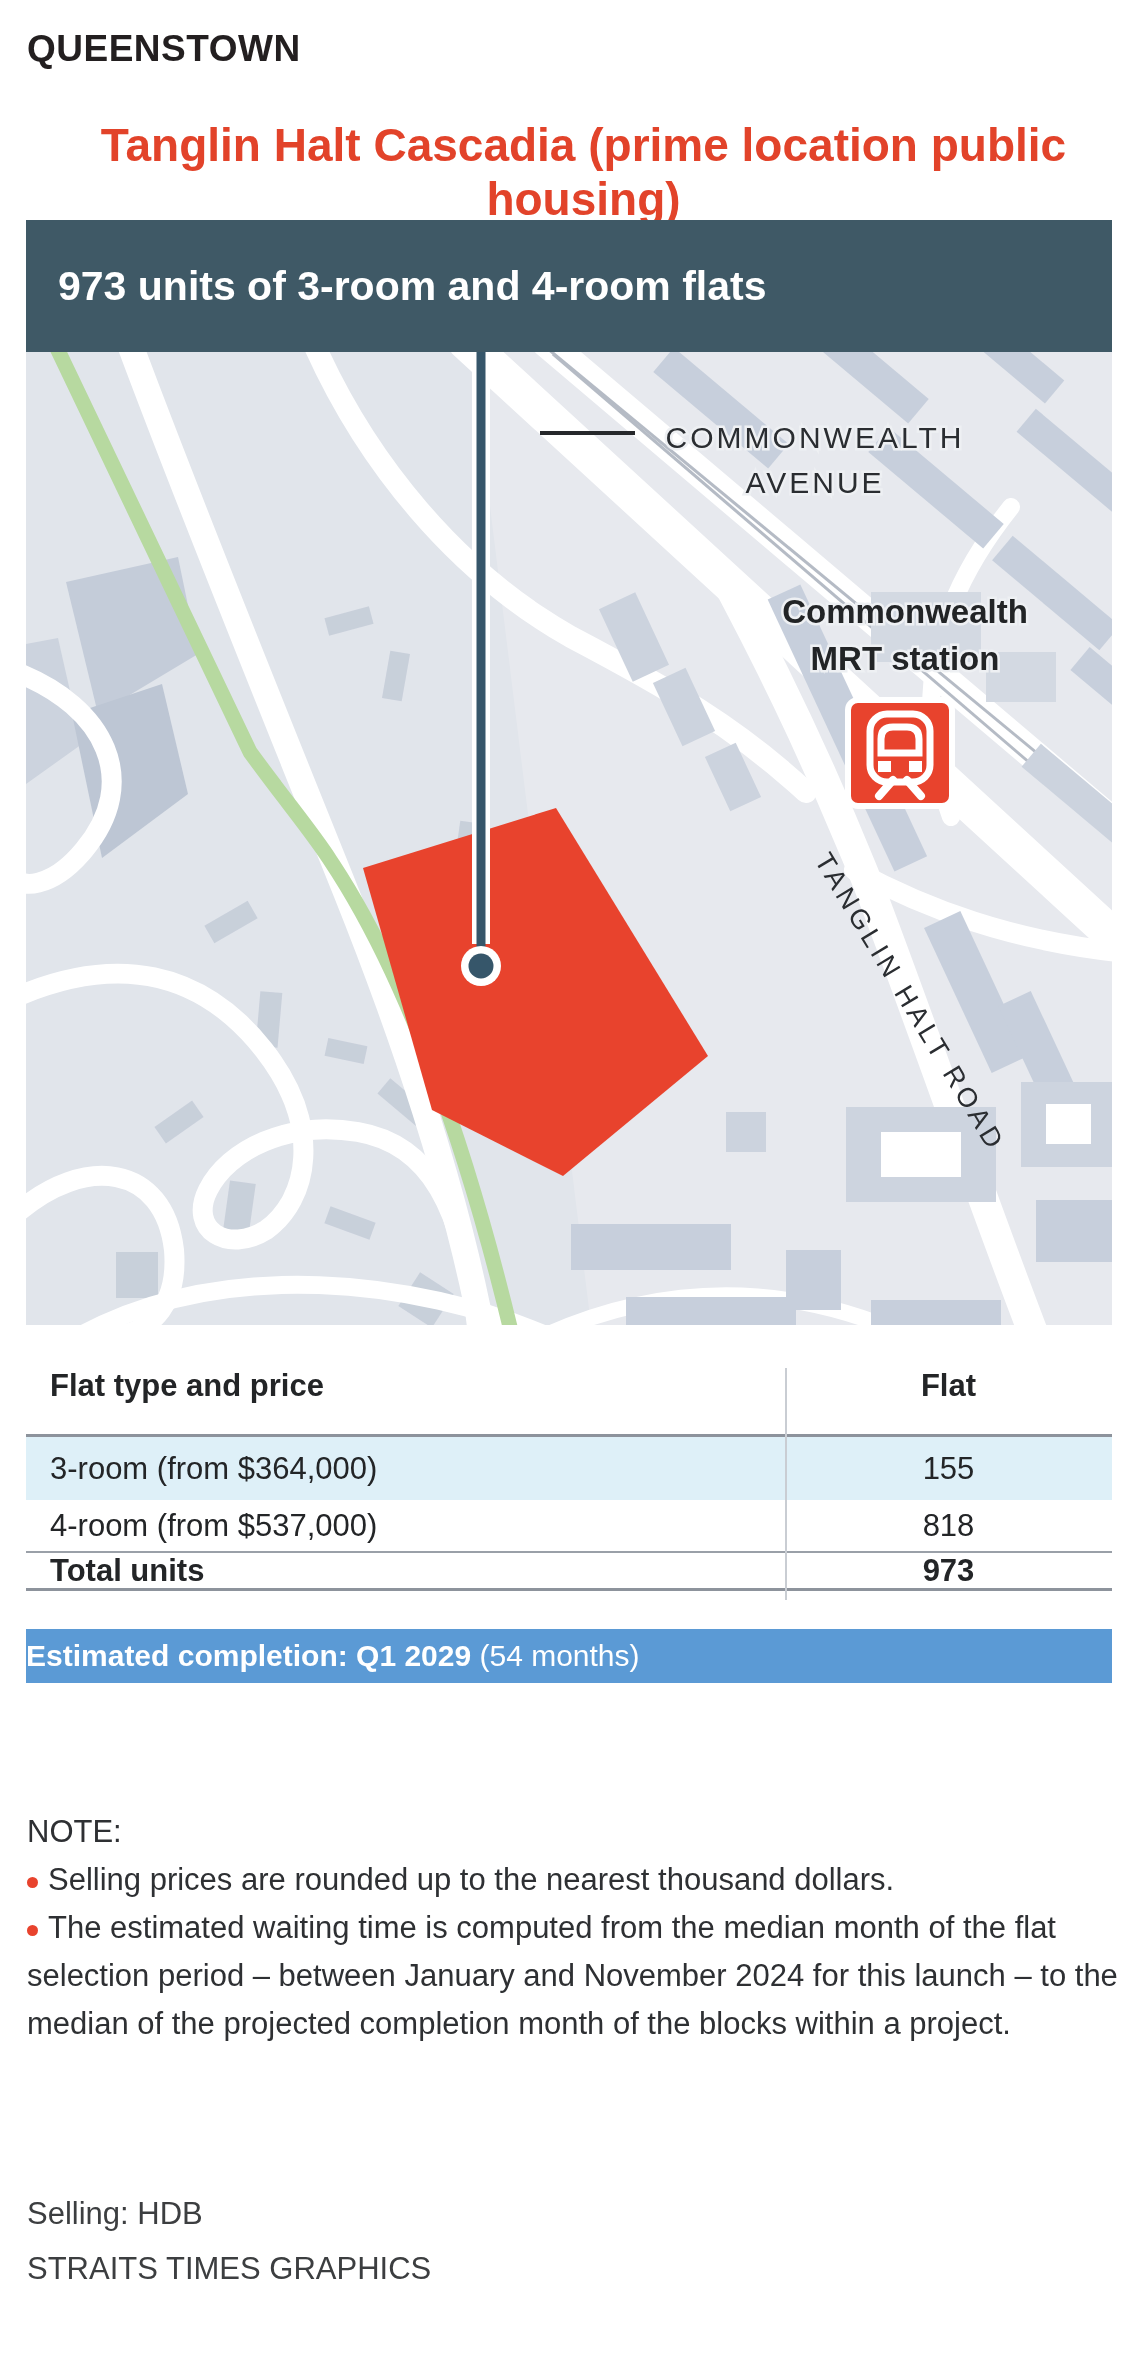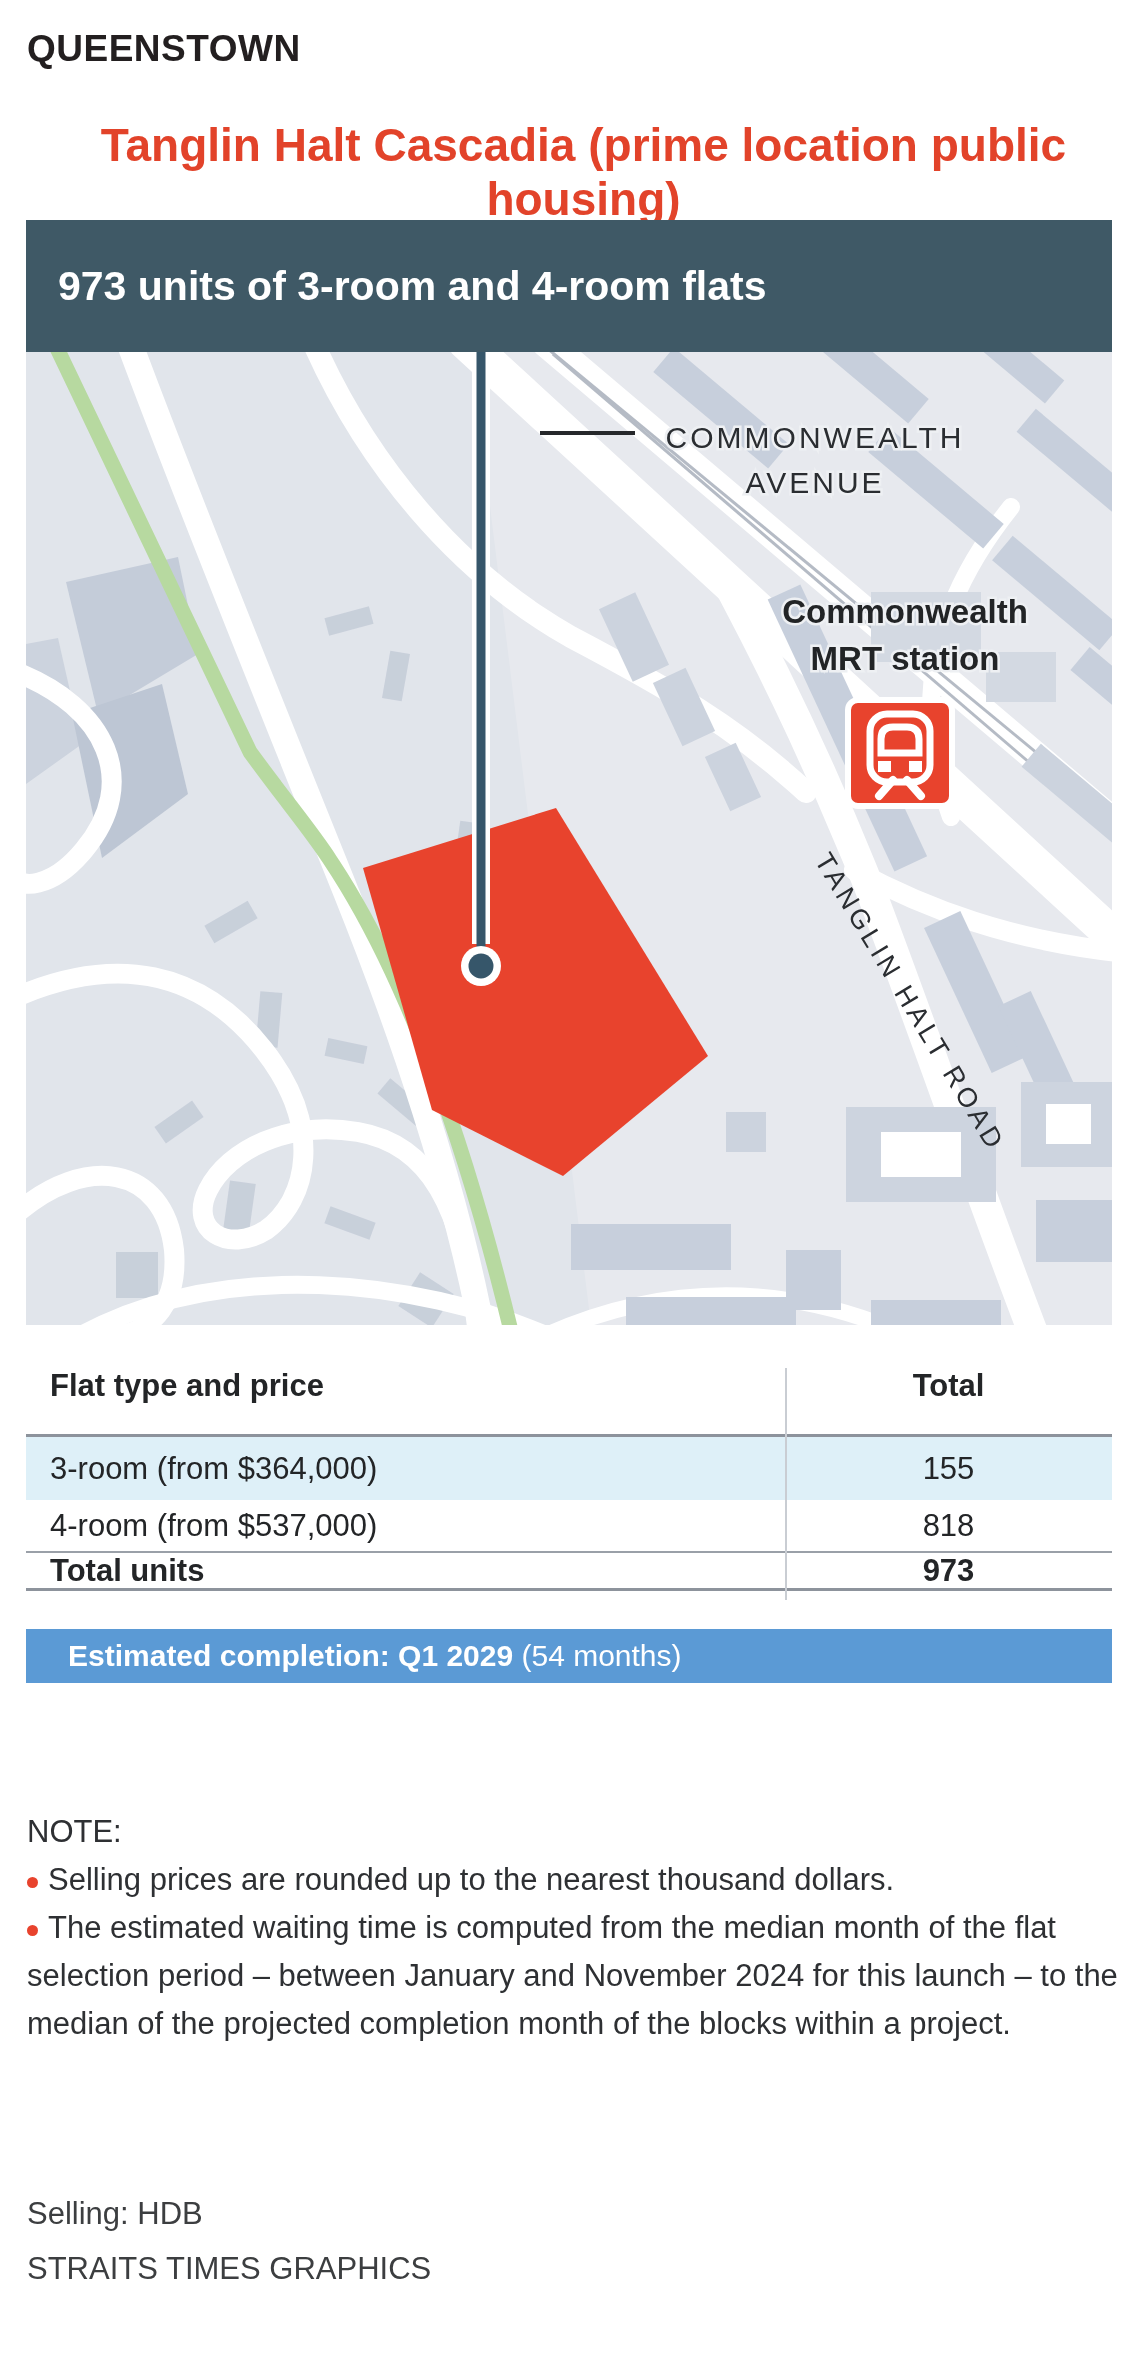--- a/index.html
+++ b/index.html
@@ -42,21 +42,21 @@
   .t-rule.thin{height:2px;background:#9aa0a8;}
   .t-r1{height:63px;background:var(--row-blue);justify-content:space-between;}
   .t-r2{height:51px;}
   .t-total{height:35px;}
   .c1{flex:1;padding-left:24px;font-size:31px;}
   .c2{width:327px;text-align:center;font-size:31px;}
   .bold{font-weight:700;}
 
   .banner-blue{position:absolute;left:26px;top:1629px;width:1086px;height:54px;background:var(--banner-blue);
     display:flex;align-items:center;color:#fff;font-size:30px;}
-  .banner-blue .pad{padding-left:42px;text-align:right;}
+  .banner-blue .pad{text-align:right;}
   .banner-blue .b{font-weight:700;}
 
   .notes{position:absolute;left:27px;top:1808px;width:1092px;font-size:31px;line-height:48px;color:#2e3033;}
   .notes p{margin:0;}
   .note-dot{display:inline-block;width:11px;height:11px;border-radius:50%;
     background:var(--accent-red);margin-right:10px;vertical-align:2px;}
 
   .footer{position:absolute;left:27px;top:2186px;font-size:31px;line-height:55px;color:#3c3e40;}
 </style>
 </head>
@@ -176,21 +176,21 @@
       </g>
 
       <text transform="translate(788,508) rotate(59)" class="t-tanglin">TANGLIN HALT ROAD</text>
     </svg>
   </div>
 
   <div class="table">
     <div class="t-divider"></div>
     <div class="t-row t-head">
       <div class="c1 bold">Flat type and price</div>
-      <div class="c2 bold">Total</div>
+      <div class="c2 bold">Flat</div>
     </div>
     <div class="t-rule"></div>
     <div class="t-row t-r1">
       <div class="c1">3-room (from $364,000)</div>
       <div class="c2">155</div>
     </div>
     <div class="t-row t-r2">
       <div class="c1">4-room (from $537,000)</div>
       <div class="c2">818</div>
     </div>

